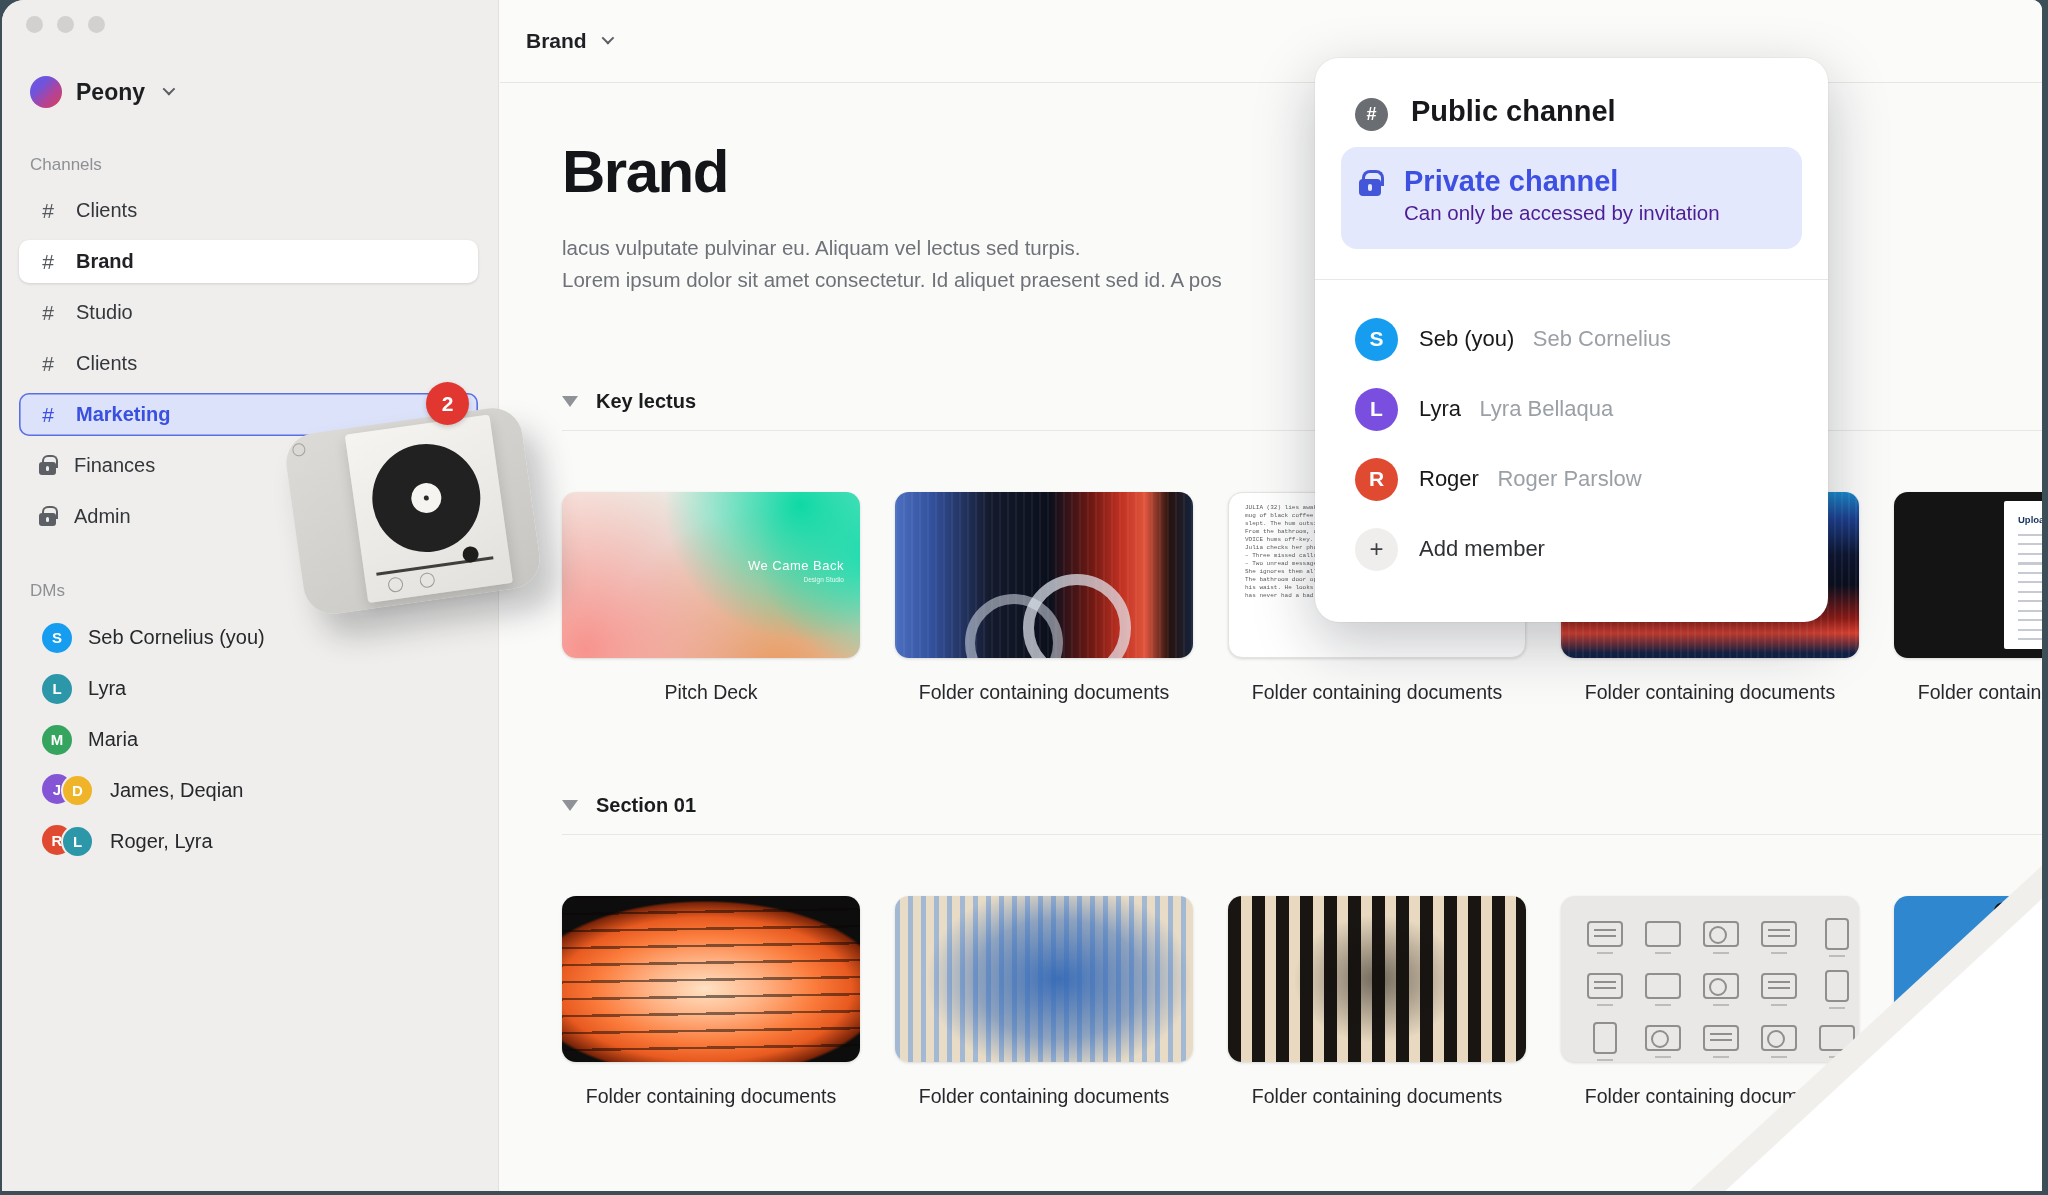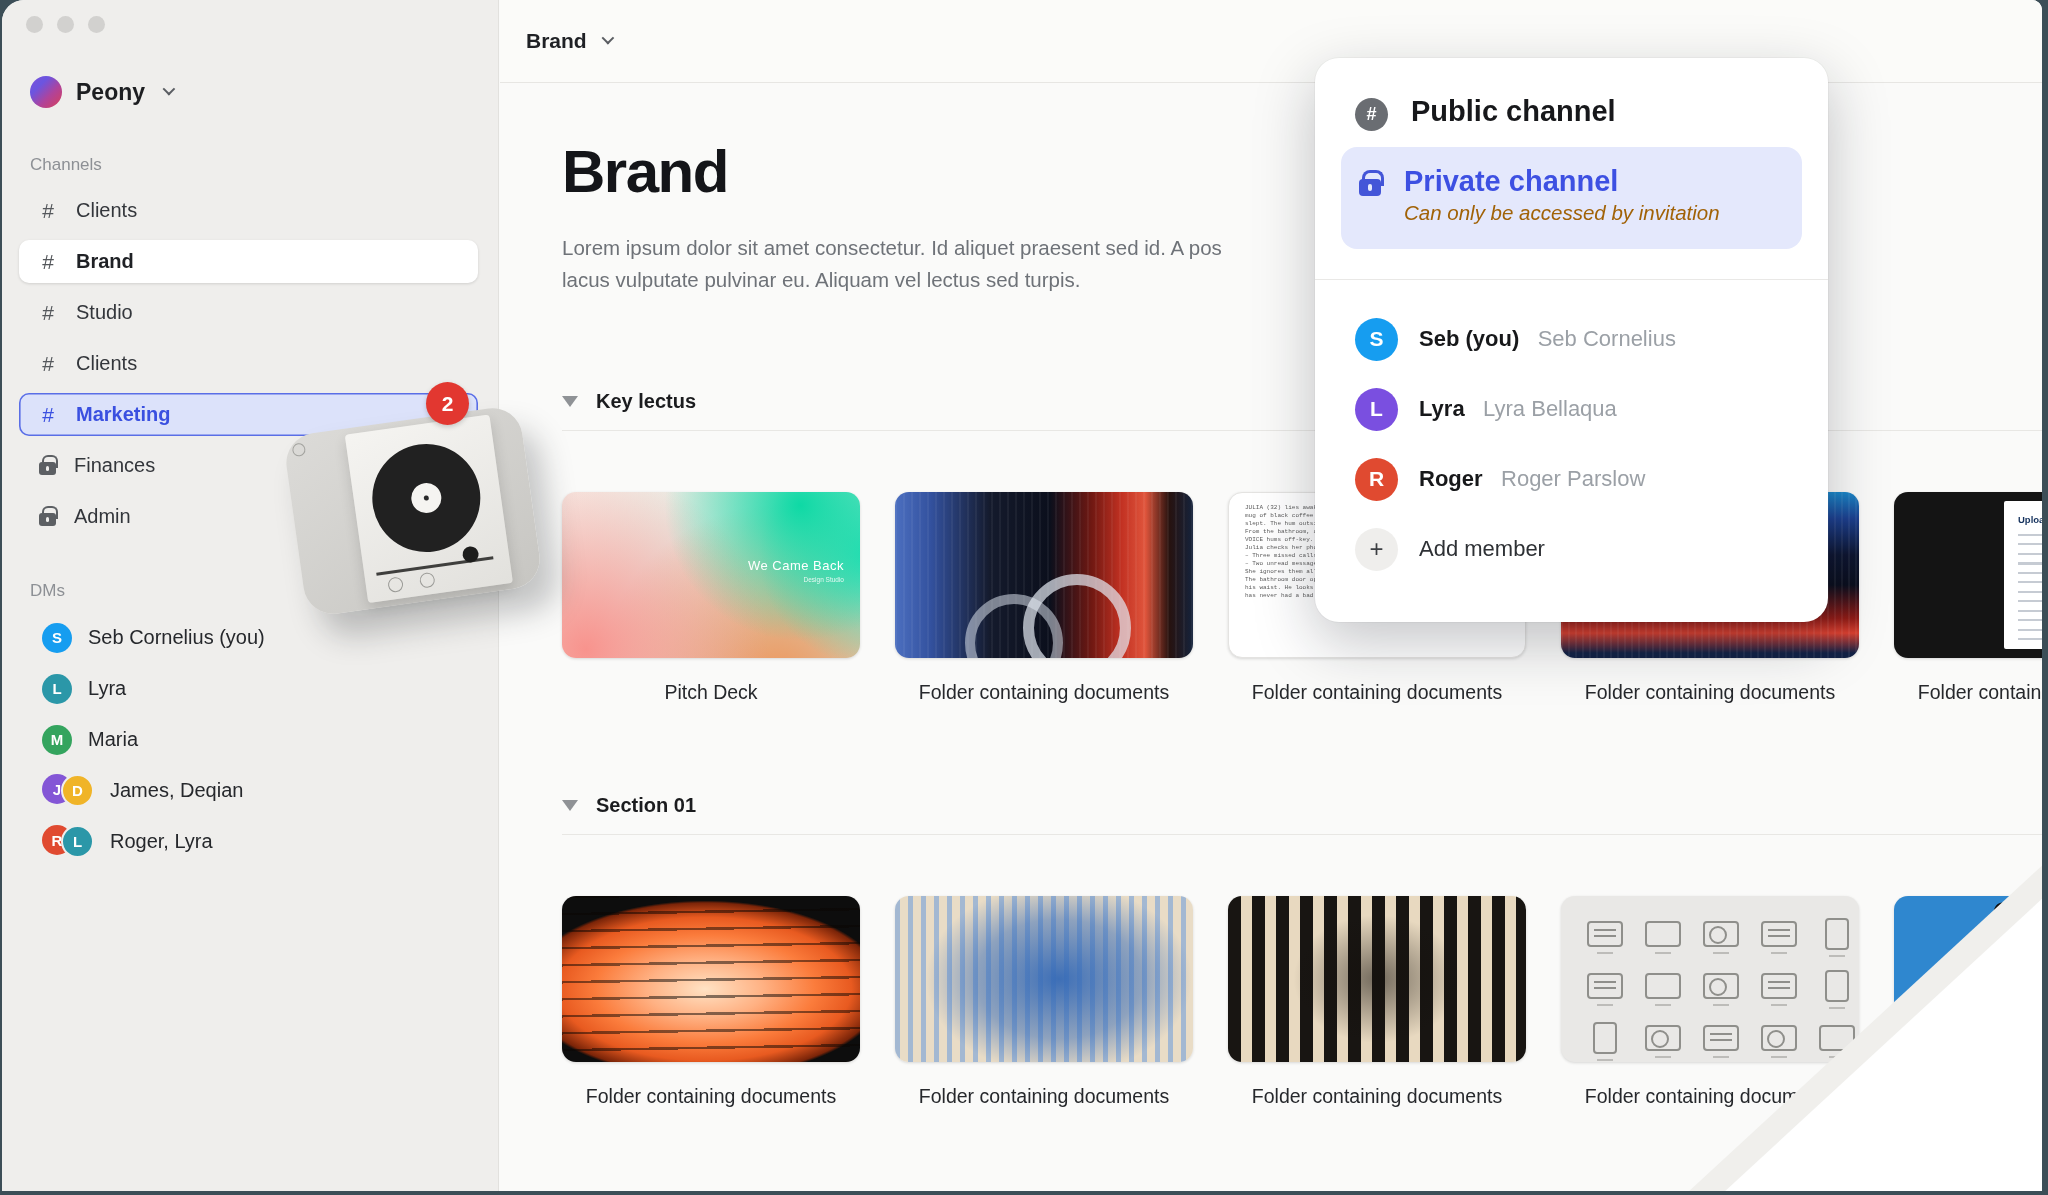--- a/index.html
+++ b/index.html
@@ -147,32 +147,32 @@
     border-radius:24px; z-index:60; padding:30px 0 38px;
     box-shadow:0 20px 60px rgba(20,25,35,0.25), 0 0 0 1px rgba(0,0,0,0.03); }
   .opt1 { margin:8px 40px 0; display:flex; gap:23px; }
   .opt-icon-circle { width:33px; height:33px; border-radius:50%; background:#6a6d72; color:#fff;
     font-size:18px; font-weight:700; display:flex; align-items:center; justify-content:center; flex:none; margin-top:2px; }
   .opt-title { font-size:29px; font-weight:700; color:#17181b; line-height:30px; }
   .opt-sub { font-size:20.5px; color:#46494f; line-height:30px; margin-top:2px; }
   .opt2 { margin:16px 26px 0; background:#e4e8fc; border-radius:16px; padding:19px 14px 21px 15px;
     display:flex; gap:23px; }
   .opt2 .opt-title { color:#3d50e2; }
-  .opt2 .opt-sub { color:#a16207;font-style:italic; }
+  .opt2 .opt-sub { color:#4c1d95; }
   .lock-indigo { position:relative; width:22px; height:17px; background:#4355d8; border-radius:4px;
     margin:13px 0 0 3px; flex:none; }
   .lock-indigo::before { content:""; position:absolute; left:3px; top:-9px; width:16px; height:13px;
     border:3.2px solid #4355d8; border-bottom:none; border-radius:8px 8px 0 0; }
   .lock-indigo::after { content:""; position:absolute; left:9px; top:5px; width:4px; height:7px;
     background:#e4e8fc; border-radius:2px; }
   .popup-div { height:1px; background:#e9e8e6; margin-top:30px; }
   .members { padding:24px 40px 0; }
   .mem-row { height:70px; display:flex; align-items:center; gap:21px; }
   .av43 { width:43px; height:43px; font-size:21px; }
-  .mem-name { font-size:22px; font-weight:700; color:#17181a; }
+  .mem-name { font-size:22px; font-weight:400; color:#17181a; }
   .mem-full { font-size:22px; color:#9ba0a6; margin-left:14px; }
   .add-circle { width:43px; height:43px; border-radius:50%; background:#efeeec; color:#3c3f43;
     font-size:24px; font-weight:400; display:flex; align-items:center; justify-content:center; flex:none; }
   .add-label { font-size:22px; color:#2e3135; }
 
   
   .badge { position:absolute; left:424px; top:382px; width:43px; height:43px; border-radius:50%;
     background:#e23730; color:#fff; font-size:21px; font-weight:700; display:flex;
     align-items:center; justify-content:center; z-index:40; box-shadow:0 2px 5px rgba(0,0,0,0.18); }
 
@@ -291,22 +291,22 @@
 
   <div class="main">
     <div class="topbar">
       <span class="bc">Brand</span>
       <span class="chev"></span>
     </div>
 
     <div class="content">
       <div class="page-title">Brand</div>
       <div class="page-desc">
+        <div>lacus vulputate pulvinar eu. Aliquam vel lectus sed turpis.</div>
         <div>Lorem ipsum dolor sit amet consectetur. Id aliquet praesent sed id. A pos</div>
-        <div>lacus vulputate pulvinar eu. Aliquam vel lectus sed turpis.</div>
       </div>
 
       <div class="sec-head sh-key">
         <span class="tri"></span>
         <span class="sec-label">Key lectus</span>
       </div>
       <div class="sec-div"></div>
 
       <div class="cards">
         <div class="card">

